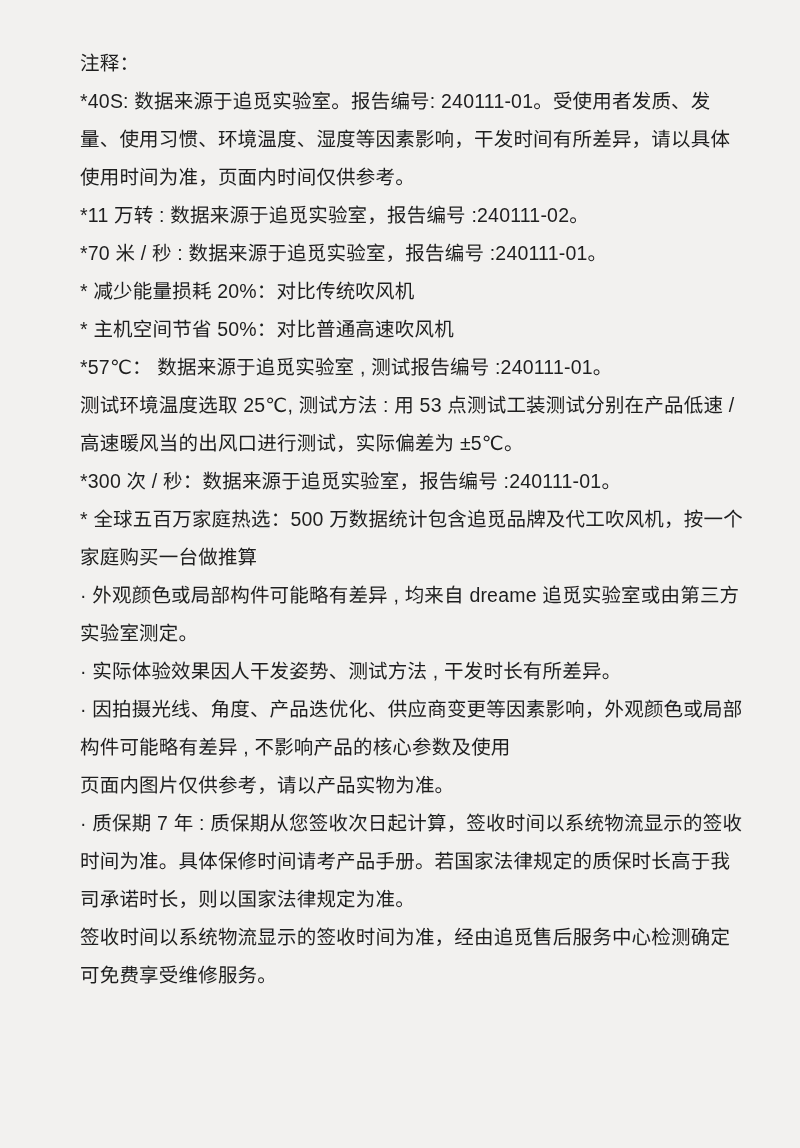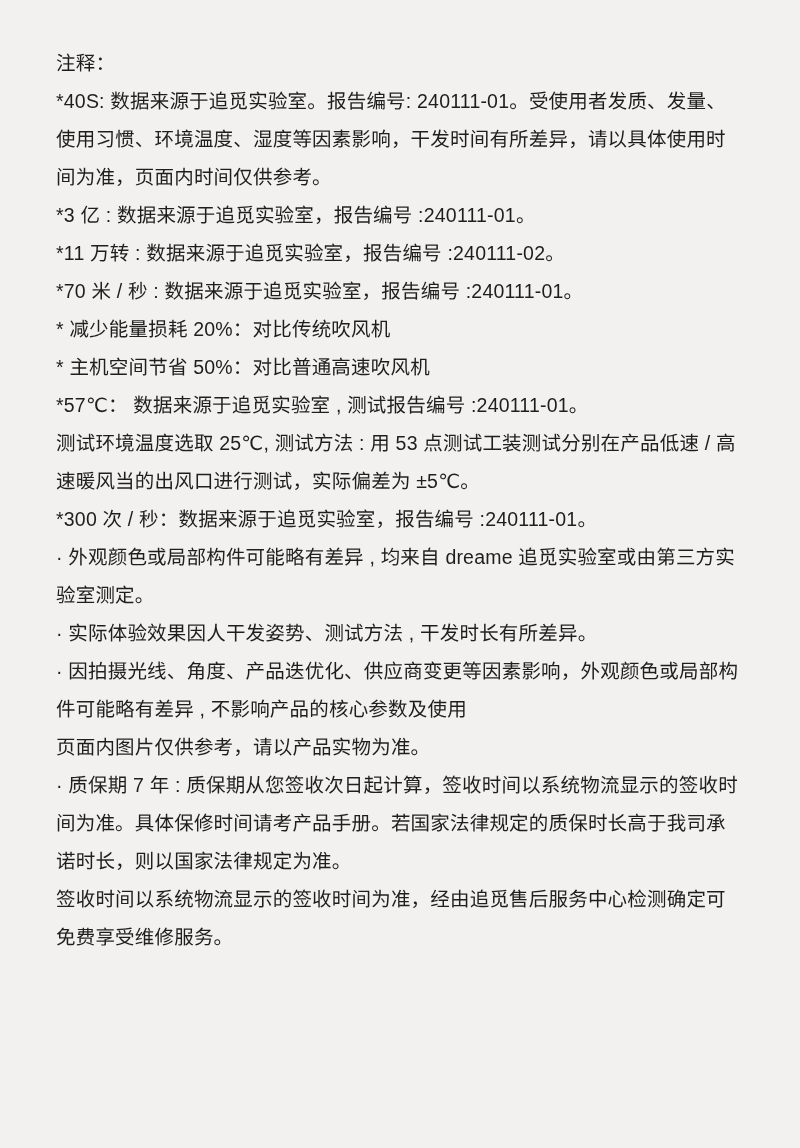--- a/index.html
+++ b/index.html
@@ -17,47 +17,48 @@
   }
   .page {
     box-sizing: border-box;
     width: 800px;
     height: 1148px;
     padding: 44px 56px 0 56px;
     background: #f2f1ef;
   }
   .notes {
     display: block;
+    margin-left: 24px;
   }
   .note-line {
     font-size: 19.5px;
     line-height: 38px;
     letter-spacing: 0.2px;
     color: #1e1e1e;
     text-align: left;
     white-space: pre-wrap;
     word-break: break-word;
     margin: 0;
   }
 </style>
 </head>
 <body>
 
 <div class="page">
   <div class="notes">
     <p class="note-line">注释：</p>
     <p class="note-line">*40S: 数据来源于追觅实验室。报告编号: 240111-01。受使用者发质、发量、使用习惯、环境温度、湿度等因素影响，干发时间有所差异，请以具体使用时间为准，页面内时间仅供参考。</p>
-    <p class="note-line">*3 亿 : 数据来源于追觅实验室，报告编号 :240111-01。</p>
     <p class="note-line">*11 万转 : 数据来源于追觅实验室，报告编号 :240111-02。</p>
     <p class="note-line">*70 米 / 秒 : 数据来源于追觅实验室，报告编号 :240111-01。</p>
     <p class="note-line">* 减少能量损耗 20%：对比传统吹风机</p>
     <p class="note-line">* 主机空间节省 50%：对比普通高速吹风机</p>
     <p class="note-line">*57℃： 数据来源于追觅实验室 , 测试报告编号 :240111-01。</p>
     <p class="note-line">测试环境温度选取 25℃, 测试方法 : 用 53 点测试工装测试分别在产品低速 / 高速暖风当的出风口进行测试，实际偏差为 ±5℃。</p>
     <p class="note-line">*300 次 / 秒：数据来源于追觅实验室，报告编号 :240111-01。</p>
+    <p class="note-line">* 全球五百万家庭热选：500 万数据统计包含追觅品牌及代工吹风机，按一个家庭购买一台做推算</p>
     <p class="note-line">· 外观颜色或局部构件可能略有差异 , 均来自 dreame 追觅实验室或由第三方实验室测定。</p>
     <p class="note-line">· 实际体验效果因人干发姿势、测试方法 , 干发时长有所差异。</p>
     <p class="note-line">· 因拍摄光线、角度、产品迭优化、供应商变更等因素影响，外观颜色或局部构件可能略有差异 , 不影响产品的核心参数及使用</p>
     <p class="note-line">页面内图片仅供参考，请以产品实物为准。</p>
     <p class="note-line">· 质保期 7 年 : 质保期从您签收次日起计算，签收时间以系统物流显示的签收时间为准。具体保修时间请考产品手册。若国家法律规定的质保时长高于我司承诺时长，则以国家法律规定为准。</p>
     <p class="note-line">签收时间以系统物流显示的签收时间为准，经由追觅售后服务中心检测确定可免费享受维修服务。</p>
   </div>
 </div>
 
 </body></html>

